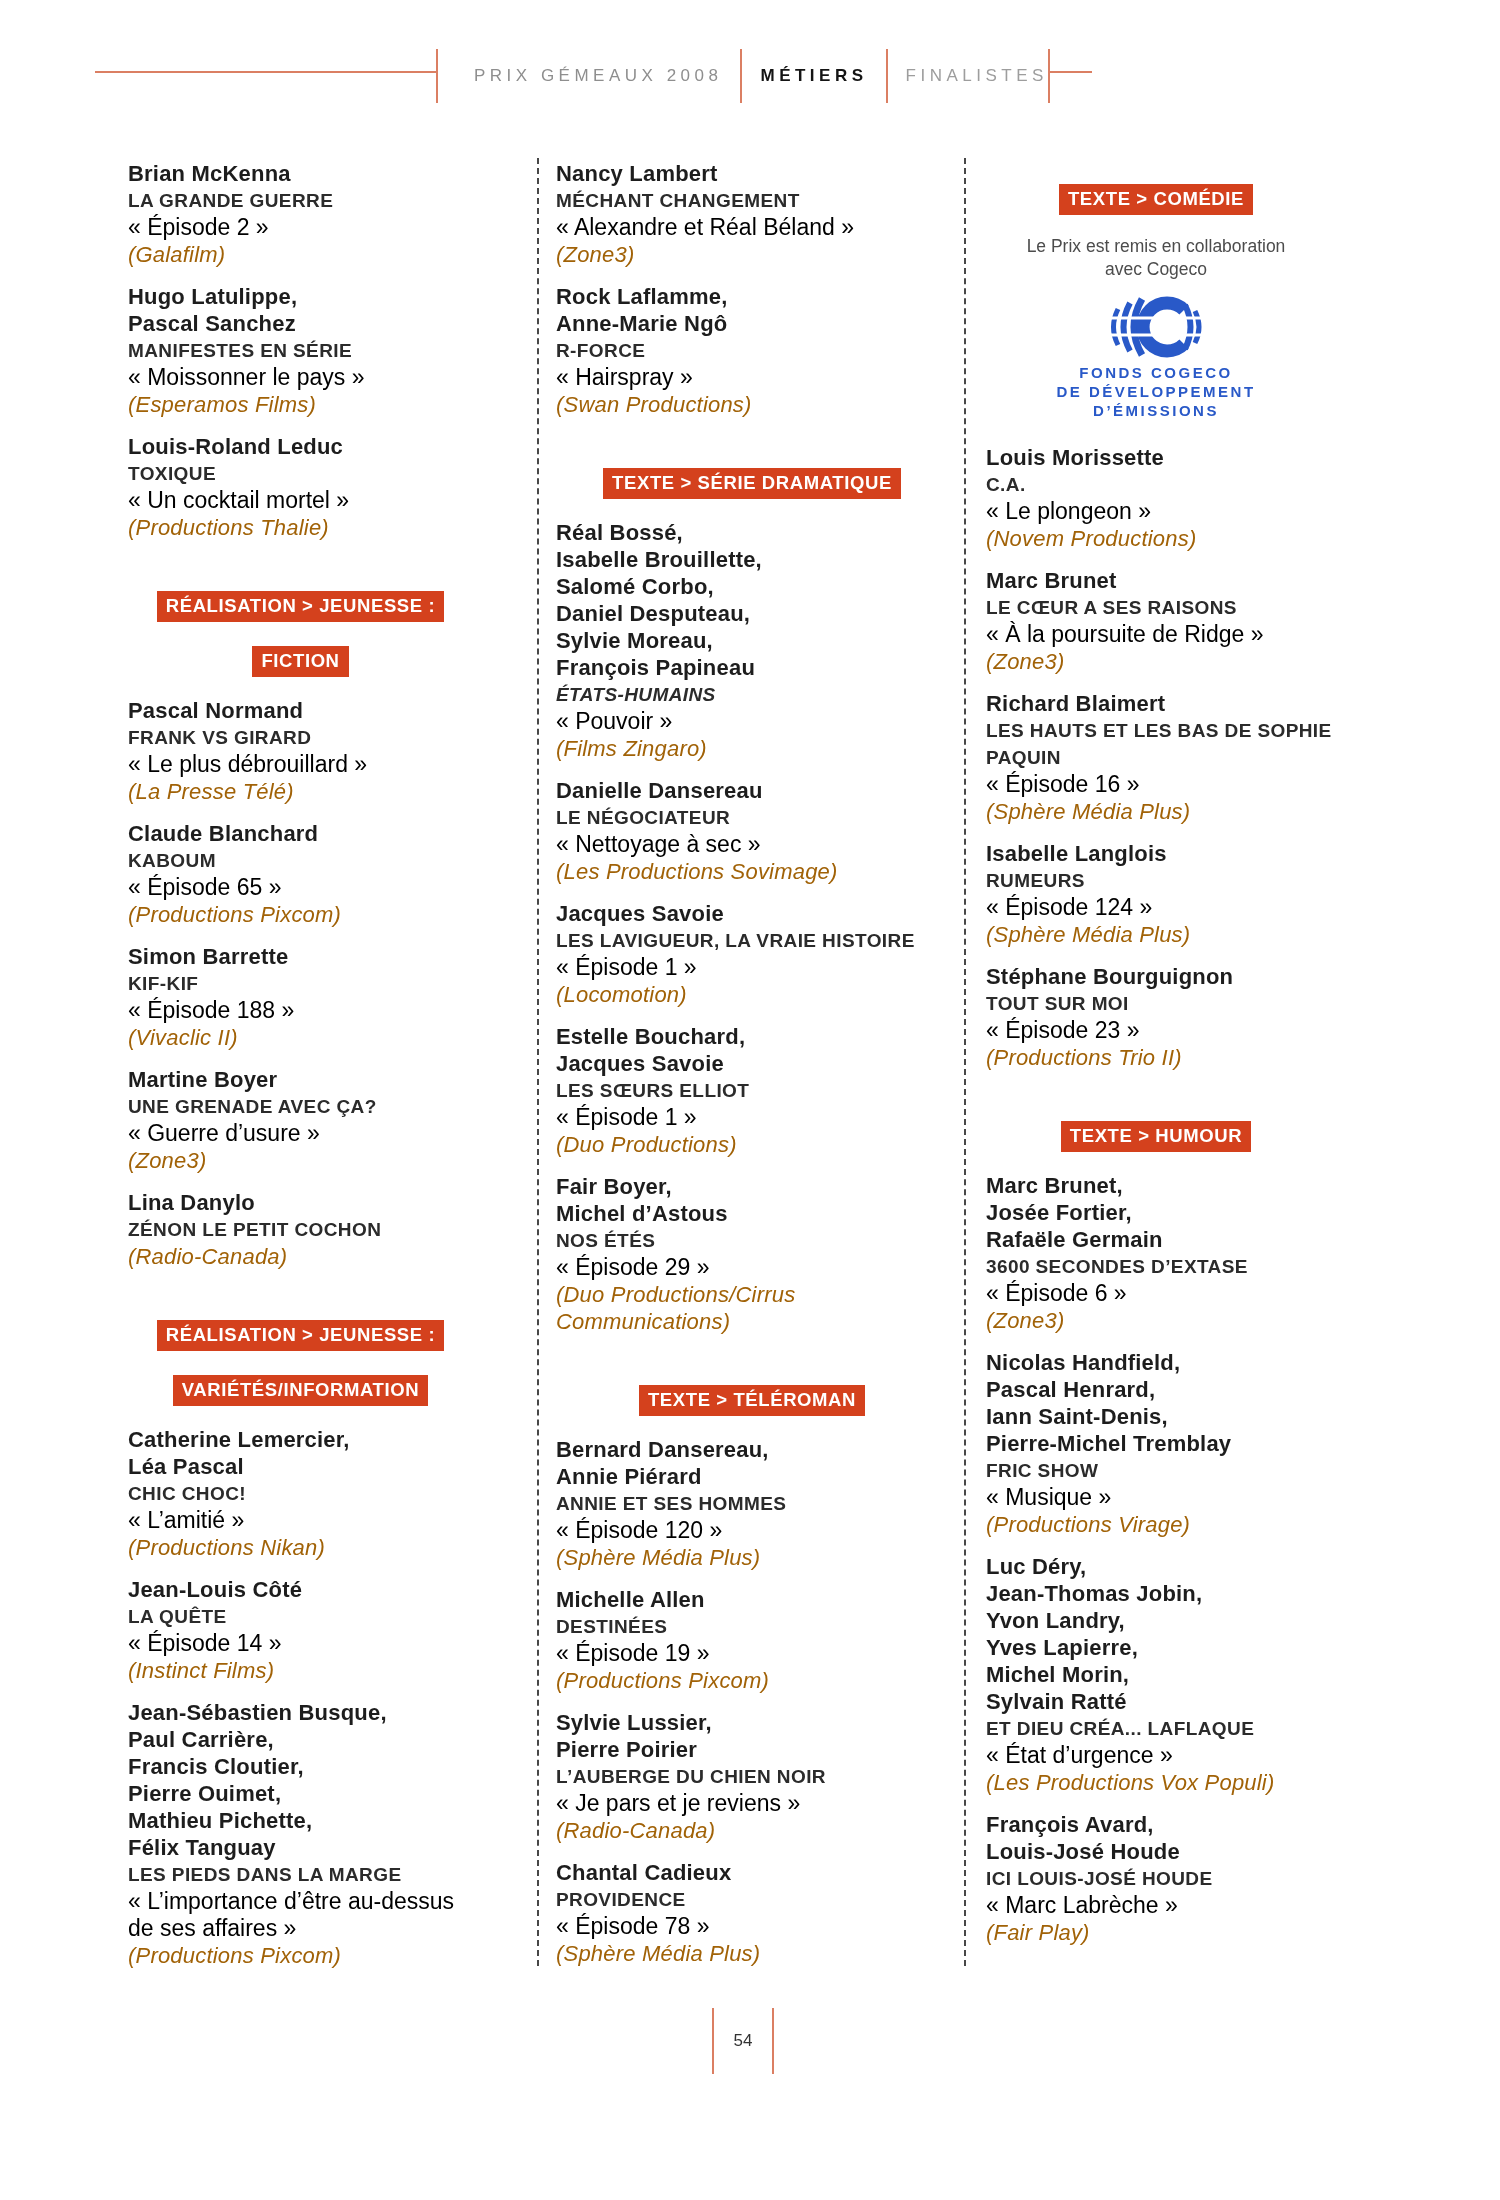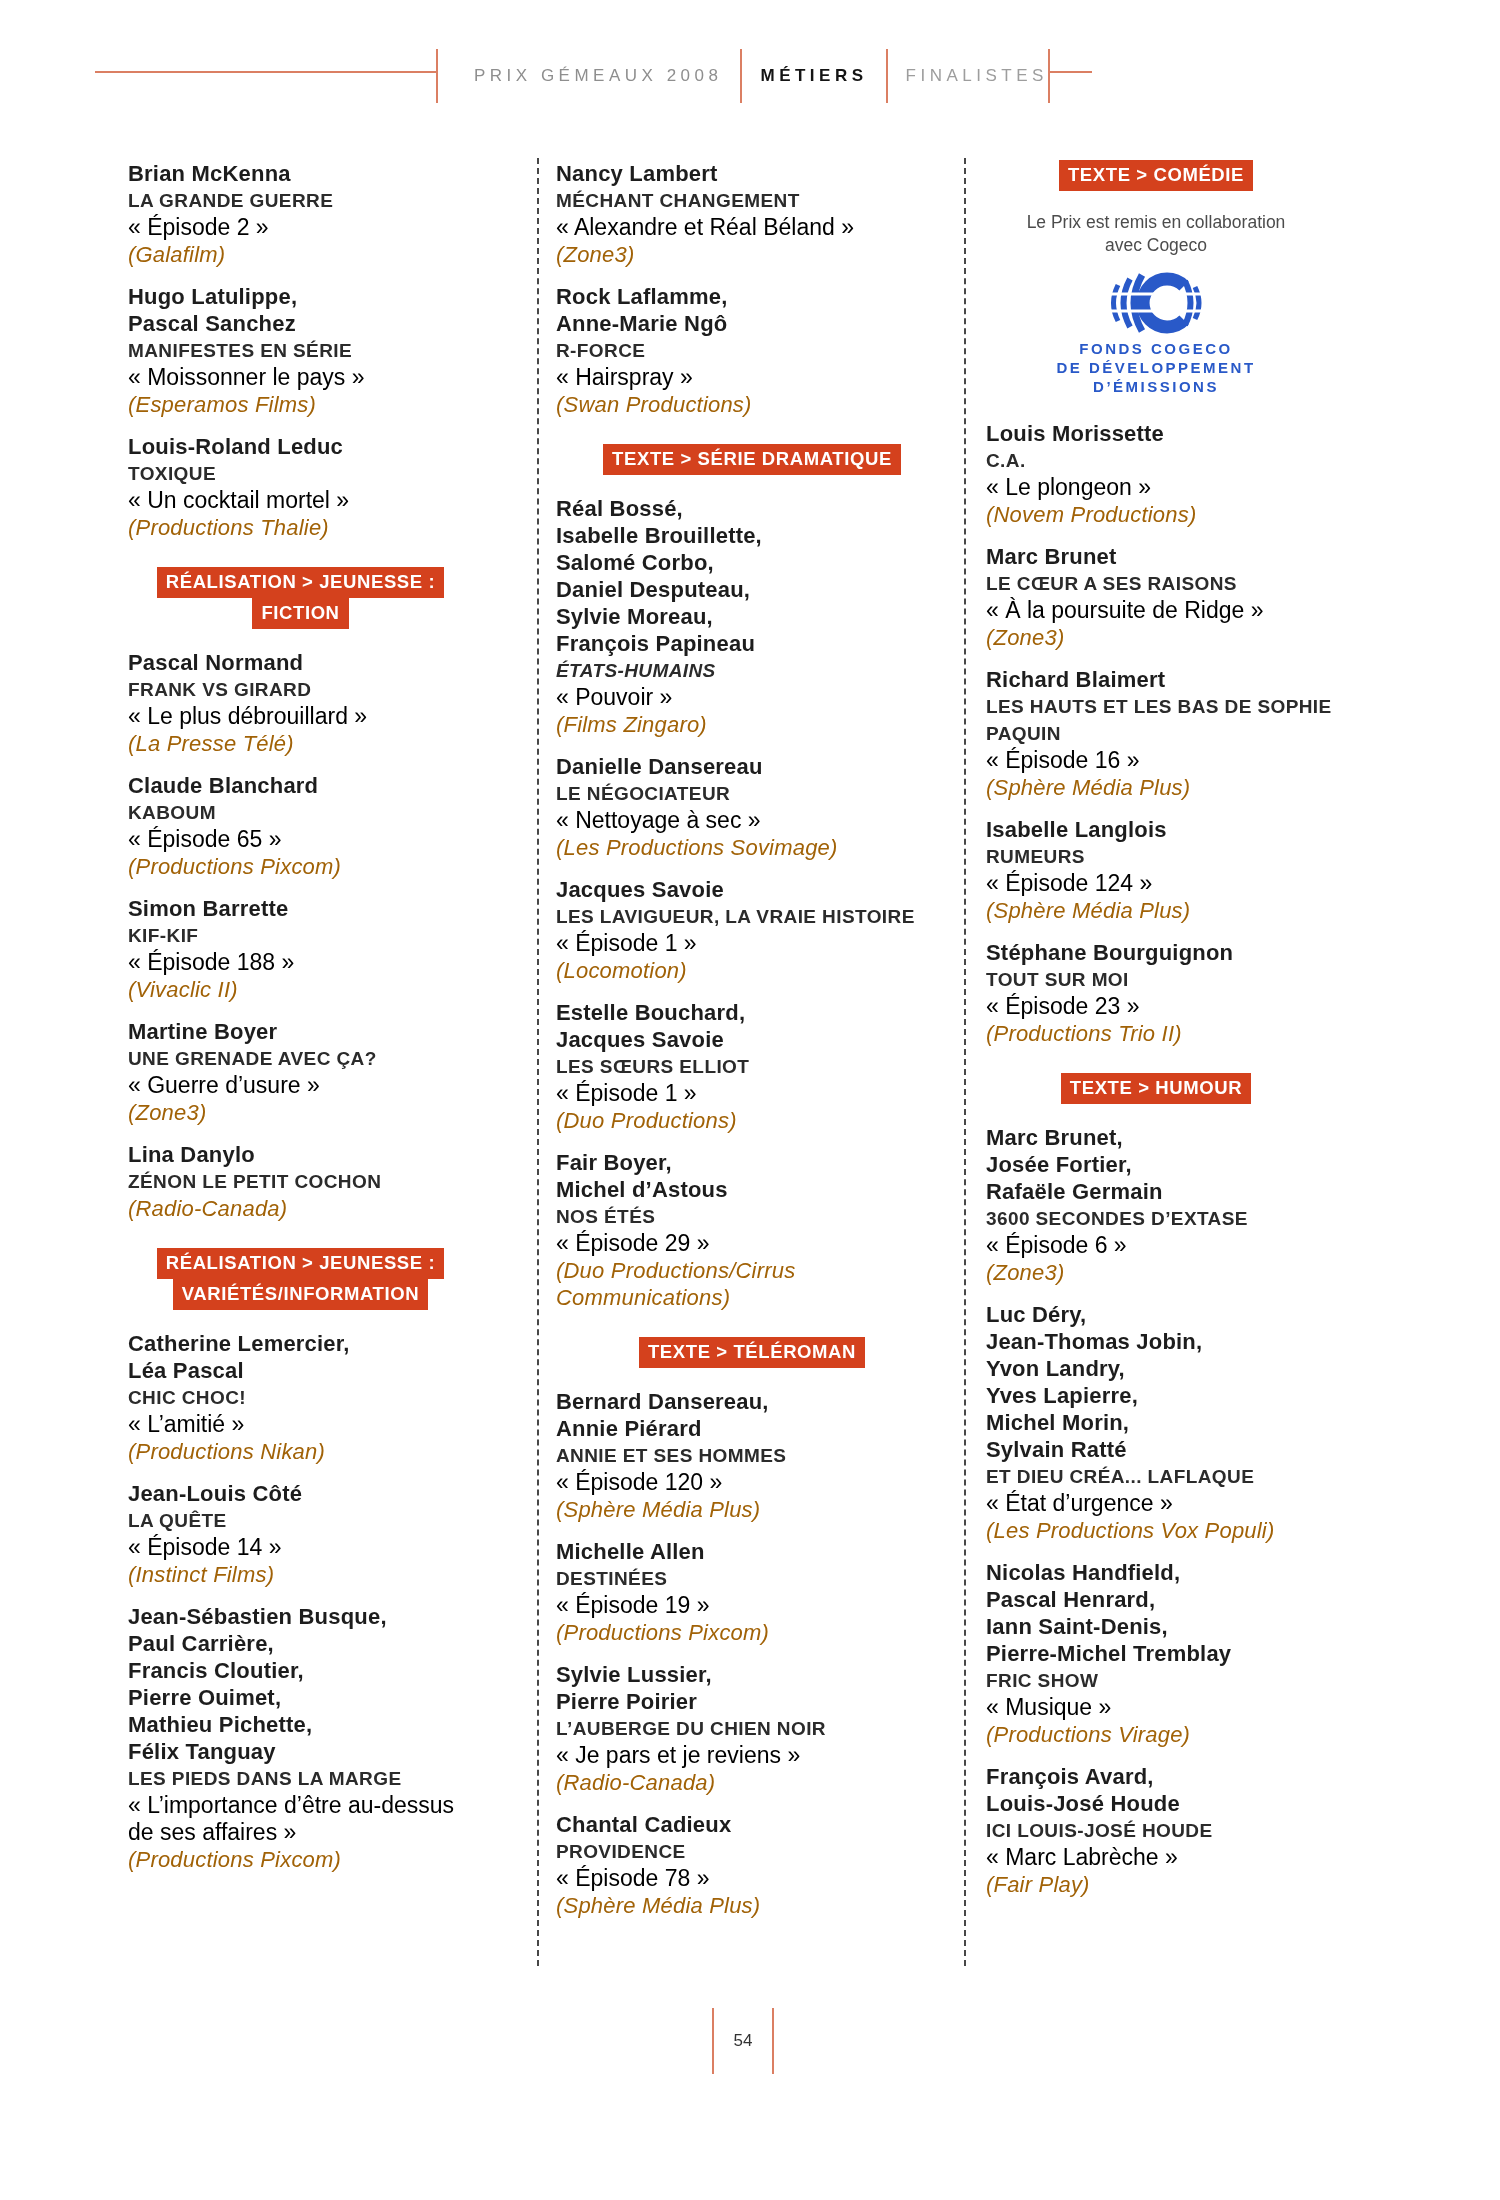--- a/index.html
+++ b/index.html
@@ -40,21 +40,21 @@
   .prod{font-size:22px;font-style:italic;color:#a16207;letter-spacing:0.2px;}
 
   
   .badge-wrap{text-align:center;margin:26px 0 20px;}
   #col1 .badge-wrap{width:345px;}
   #col2 .badge-wrap{width:392px;}
   #col3 .badge-wrap{width:340px;}
   .badge-row{line-height:0;}
   .badge-line{display:inline-block;background:#d4411d;color:#ffffff;font-weight:bold;
               font-size:18.5px;letter-spacing:0.6px;padding:4px 9px 5px;line-height:22px;
-              white-space:nowrap;}
+              white-space:nowrap;margin-top:24px;}
 
   
   .sponsor{width:340px;text-align:center;margin:6px 0 24px;}
   .sponsor-note{font-size:17.5px;color:#4c4c4c;line-height:23px;}
   .sponsor-logo{margin-top:14px;}
   .logo-line{font-size:15px;font-weight:bold;color:#2959c8;letter-spacing:2.5px;line-height:19px;}
   .sponsor-logo svg{display:block;margin:0 auto 4px;}
 
   
   .footer{position:absolute;left:712px;top:2008px;width:62px;height:66px;
@@ -312,40 +312,40 @@
       </div>
       <div class="entry">
         <div class="name">Marc Brunet,</div>
         <div class="name">Josée Fortier,</div>
         <div class="name">Rafaële Germain</div>
         <div class="title">3600 SECONDES D’EXTASE</div>
         <div class="ep">« Épisode 6 »</div>
         <div class="prod">(Zone3)</div>
       </div>
       <div class="entry">
+        <div class="name">Nicolas Handfield,</div>
+        <div class="name">Pascal Henrard,</div>
+        <div class="name">Iann Saint-Denis,</div>
+        <div class="name">Pierre-Michel Tremblay</div>
+        <div class="title">FRIC SHOW</div>
+        <div class="ep">« Musique »</div>
+        <div class="prod">(Productions Virage)</div>
+      </div>
+      <div class="entry">
         <div class="name">Luc Déry,</div>
         <div class="name">Jean-Thomas Jobin,</div>
         <div class="name">Yvon Landry,</div>
         <div class="name">Yves Lapierre,</div>
         <div class="name">Michel Morin,</div>
         <div class="name">Sylvain Ratté</div>
         <div class="title">ET DIEU CRÉA... LAFLAQUE</div>
         <div class="ep">« État d’urgence »</div>
         <div class="prod">(Les Productions Vox Populi)</div>
       </div>
       <div class="entry">
-        <div class="name">Nicolas Handfield,</div>
-        <div class="name">Pascal Henrard,</div>
-        <div class="name">Iann Saint-Denis,</div>
-        <div class="name">Pierre-Michel Tremblay</div>
-        <div class="title">FRIC SHOW</div>
-        <div class="ep">« Musique »</div>
-        <div class="prod">(Productions Virage)</div>
-      </div>
-      <div class="entry">
         <div class="name">François Avard,</div>
         <div class="name">Louis-José Houde</div>
         <div class="title">ICI LOUIS-JOSÉ HOUDE</div>
         <div class="ep">« Marc Labrèche »</div>
         <div class="prod">(Fair Play)</div>
       </div>
     </div>
 
   <div class="footer">
     <span class="pg-tick left"></span>

